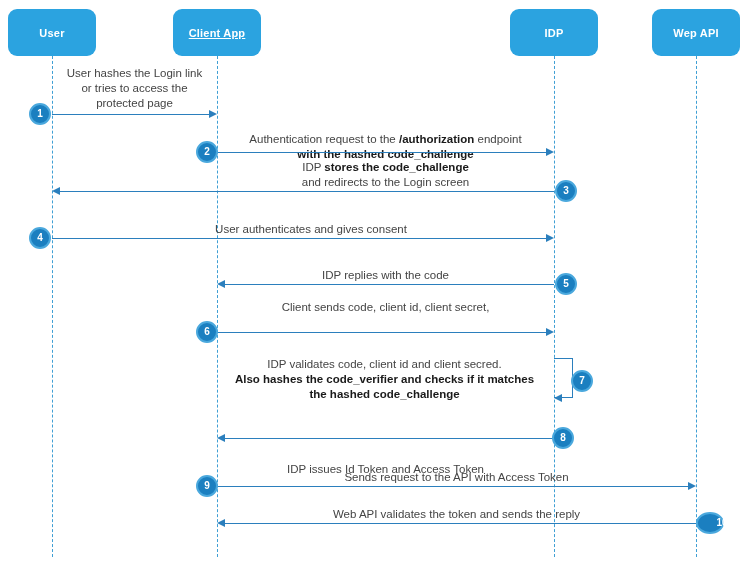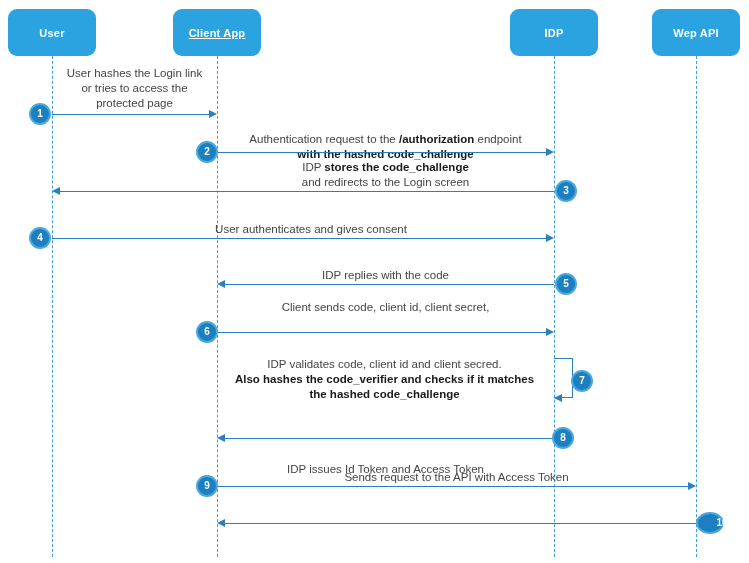--- a/index.html
+++ b/index.html
@@ -205,19 +205,22 @@
 
   <div class="msg-label" style="left:217px; top:470px; width:479px;">
     <span class="ln">Sends request to the API with Access Token</span>
   </div>
   <div class="msg-line" style="left:217px; top:486px; width:471px;"></div>
   <div class="arrow-head right" style="left:688px; top:481.5px;"></div>
   <div class="step-badge" style="left:196px; top:475px;">
     <span>9</span>
   </div>
 
+  <div class="msg-label" style="left:217px; top:507px; width:479px;">
+    <span class="ln">Web API validates the token and sends the reply</span>
+  </div>
   <div class="msg-line" style="left:225px; top:523px; width:471px;"></div>
   <div class="arrow-head left" style="left:217px; top:518.5px;"></div>
   <div class="step-badge" style="left:696px; top:512px;padding-left:24px;">
     <span>10</span>
   </div>
 
 </div>
 
 </body></html>

